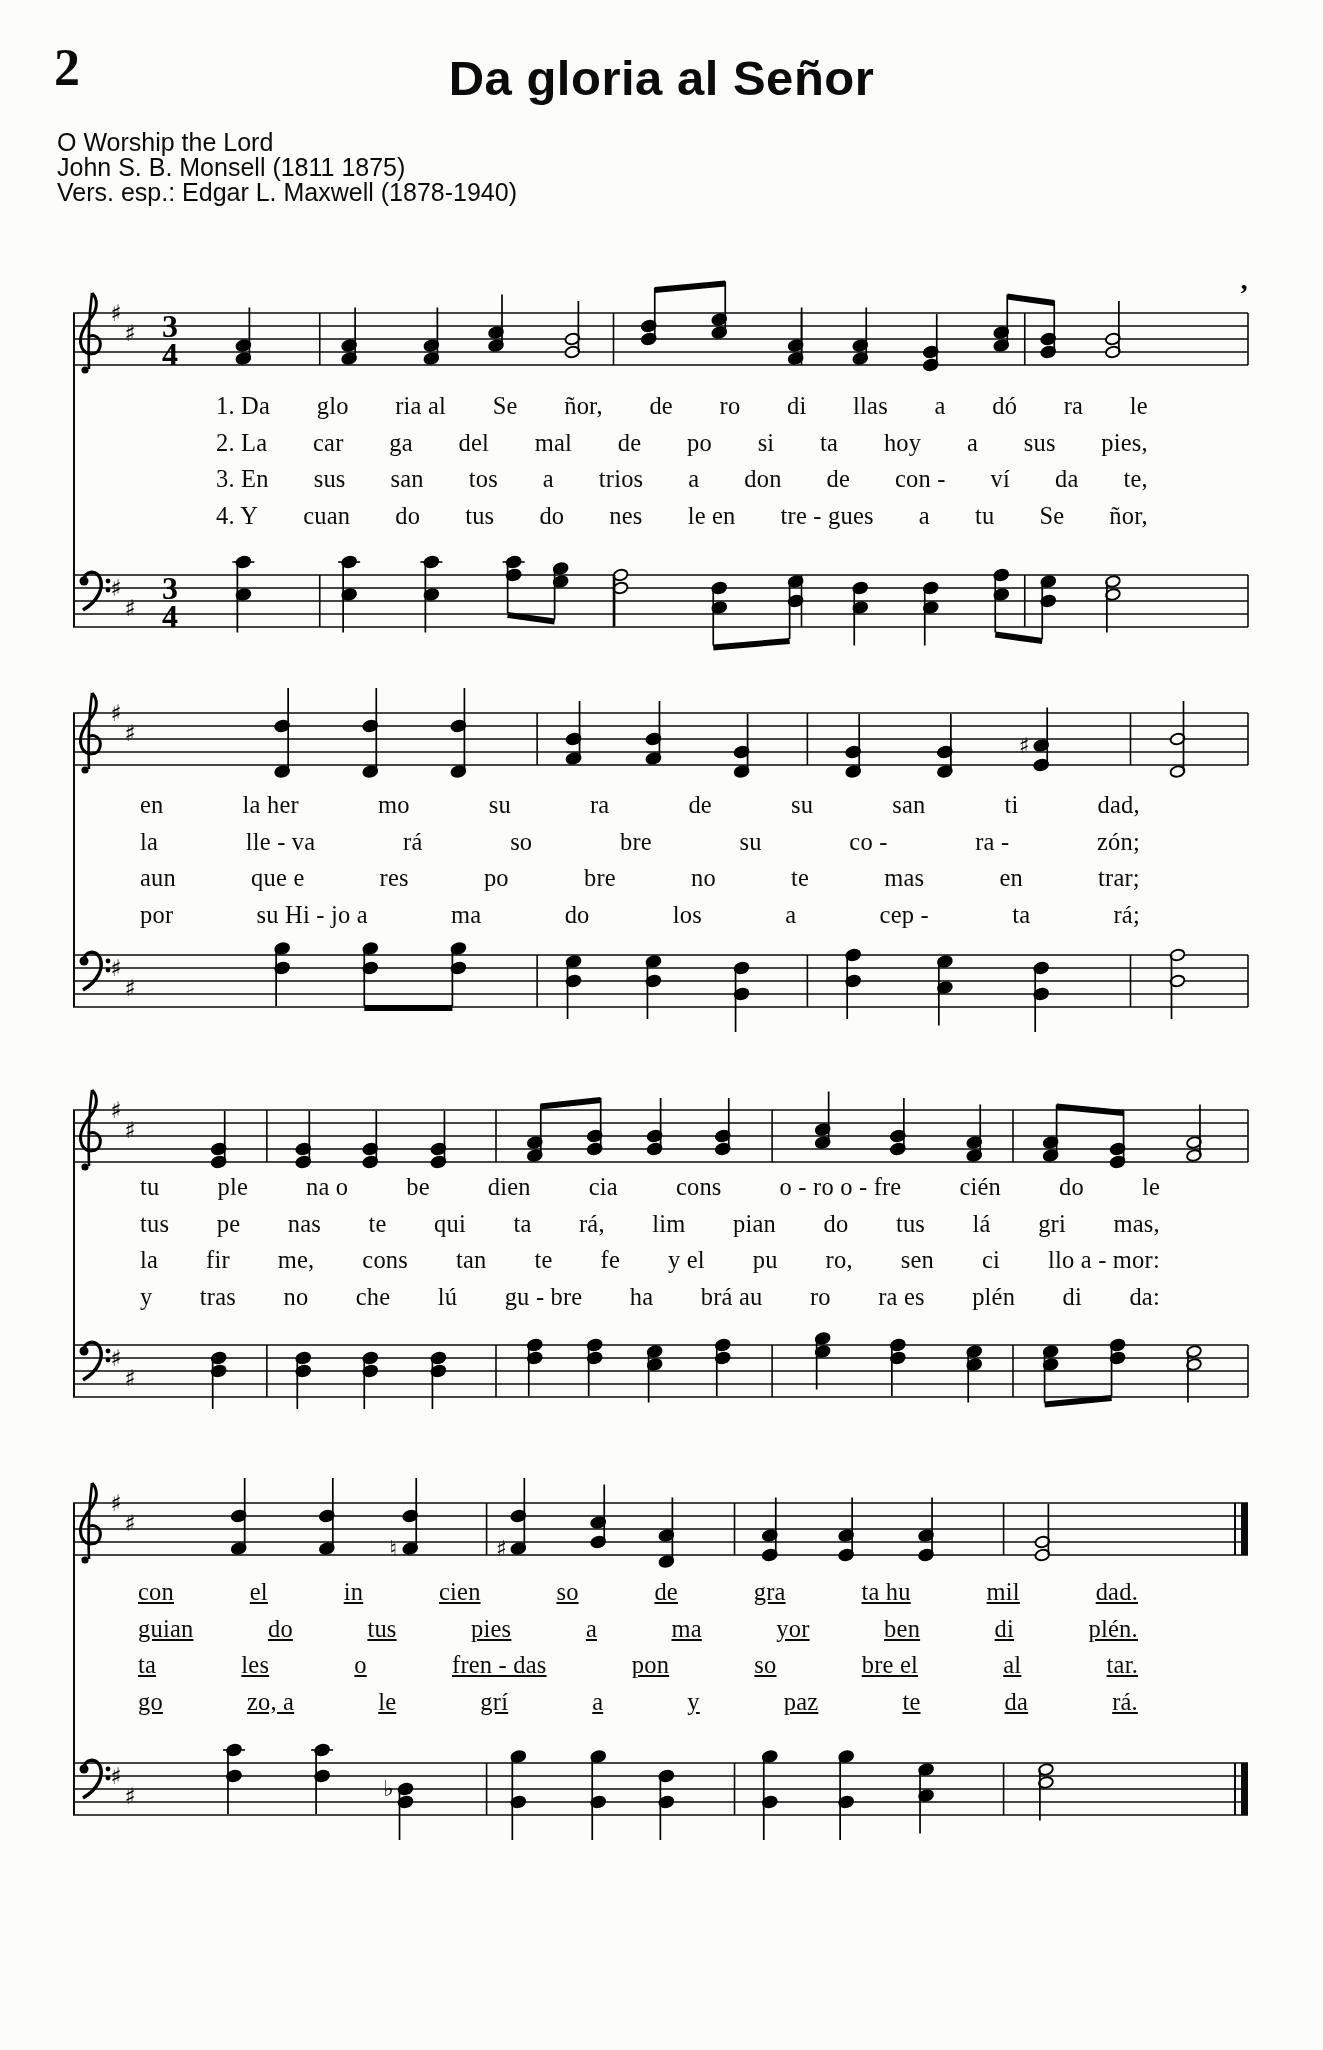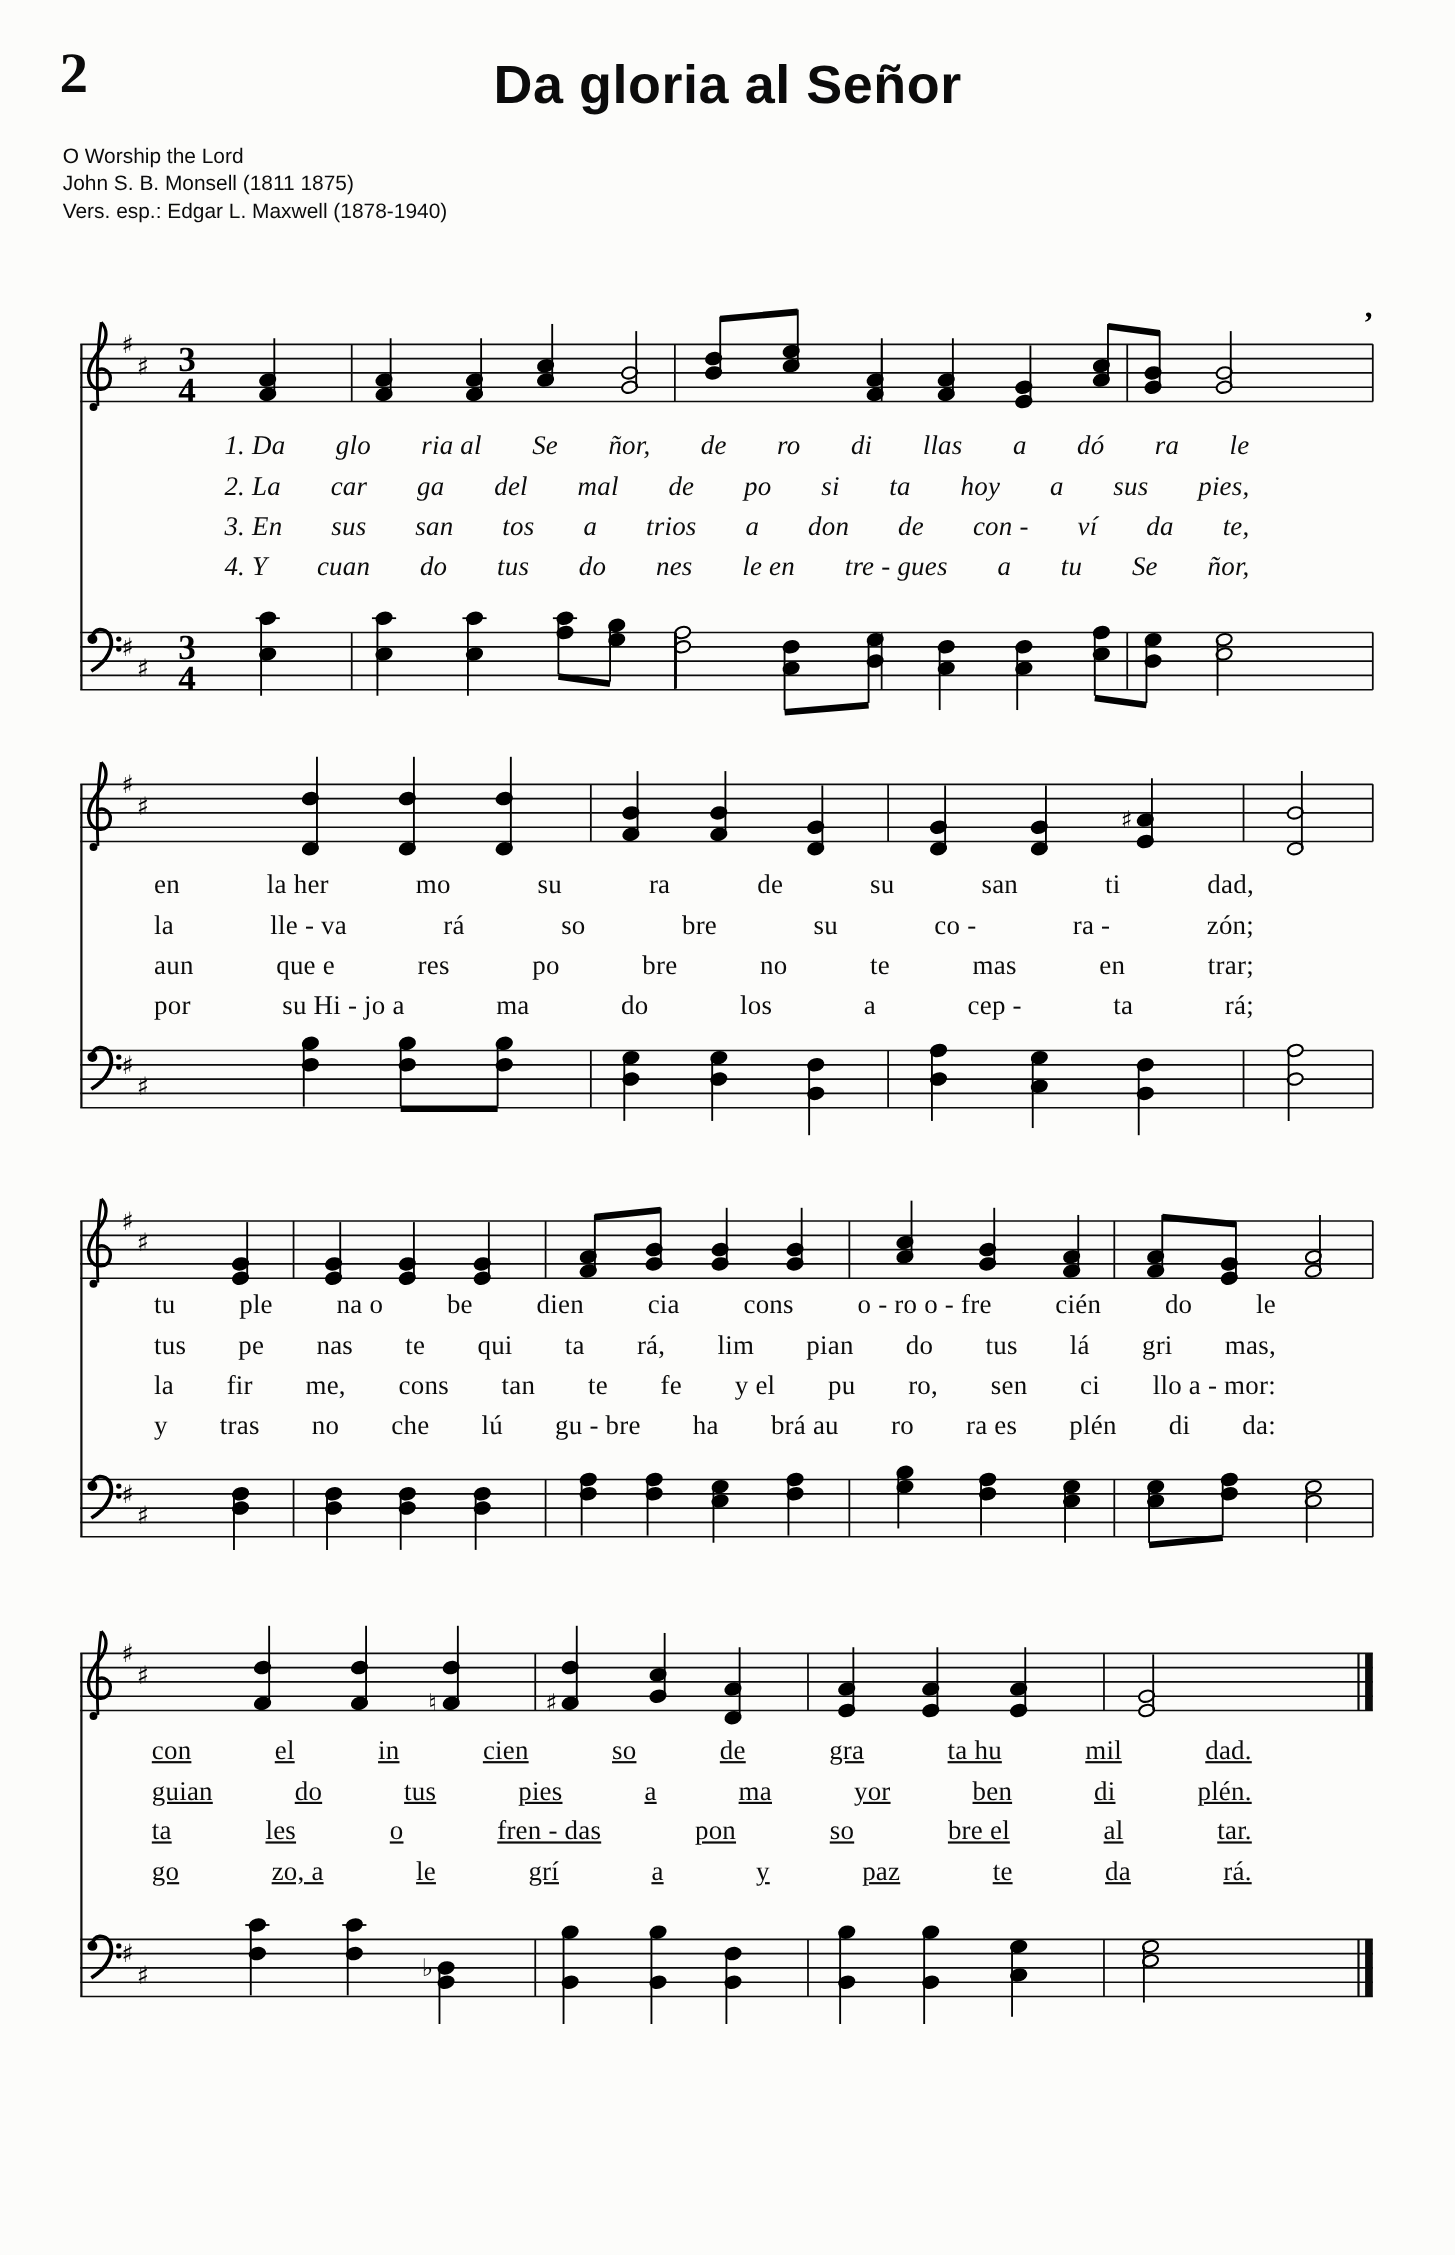--- a/index.html
+++ b/index.html
@@ -3,21 +3,21 @@
 <meta charset="utf-8">
 <style>
   html,body{margin:0;padding:0;background:#e8e8e6;}
   .page{position:relative;width:1323px;height:2050px;background:#fcfcfa;color:#0b0b0b;
         font-family:"Liberation Serif",serif;overflow:hidden;}
   .hymn-number{position:absolute;left:54px;top:38px;font-family:"Liberation Serif",serif;
         font-weight:bold;font-size:52px;}
   .page-title{position:absolute;left:0;right:0;top:50px;text-align:center;
         font-family:"Liberation Sans",sans-serif;font-weight:bold;font-size:49px;letter-spacing:0.5px;}
   .attr-left{position:absolute;left:57px;top:130px;font-family:"Liberation Sans",sans-serif;
-        font-size:19px;line-height:25px;}
+        font-size:25px;line-height:25px;}
   .attr-right{position:absolute;right:61px;top:151px;text-align:right;
         font-family:"Liberation Sans",sans-serif;font-size:19px;line-height:26px;}
   .tune-name{font-variant:small-caps;letter-spacing:0.5px;font-size:20px;}
   .staff-svg{position:absolute;left:58px;overflow:visible;}
   .sys-line{position:absolute;left:73px;width:2px;background:#0b0b0b;}
   .lyrics-block{position:absolute;}
   .lyr-row{position:relative;display:flex;justify-content:space-between;align-items:baseline;
         height:36.5px;font-size:24.5px;white-space:nowrap;letter-spacing:0.2px;}
   .footer{position:absolute;left:0;right:0;top:1918px;text-align:center;font-size:27px;}
 </style>
@@ -854,21 +854,21 @@
       <line x1="862.05" y1="36.5" x2="862.05" y2="100.5" stroke="#000" stroke-width="1.7"></line>
       <g transform="rotate(-16 987.9 36.5)">
         <ellipse cx="987.9" cy="36.5" rx="7" ry="5" fill="#fcfcfa" stroke="#000" stroke-width="1.9"></ellipse>
       </g>
       <g transform="rotate(-16 987.9 49.5)">
         <ellipse cx="987.9" cy="49.5" rx="7" ry="5" fill="#fcfcfa" stroke="#000" stroke-width="1.9"></ellipse>
       </g>
       <line x1="981.9" y1="36.5" x2="981.9" y2="87.5" stroke="#000" stroke-width="1.7"></line>
     </svg>
 
-  <div id="ly0" class="lyrics-block" style="left:204px;top:392px;width:932px;font-style:italic;">
+  <div id="ly0" class="lyrics-block" style="left:216px;top:392px;width:932px;">
       <div class="lyr-row">
         <span>1. Da</span>
         <span>glo</span>
         <span>ria al</span>
         <span>Se</span>
         <span>ñor,</span>
         <span>de</span>
         <span>ro</span>
         <span>di</span>
         <span>llas</span>

